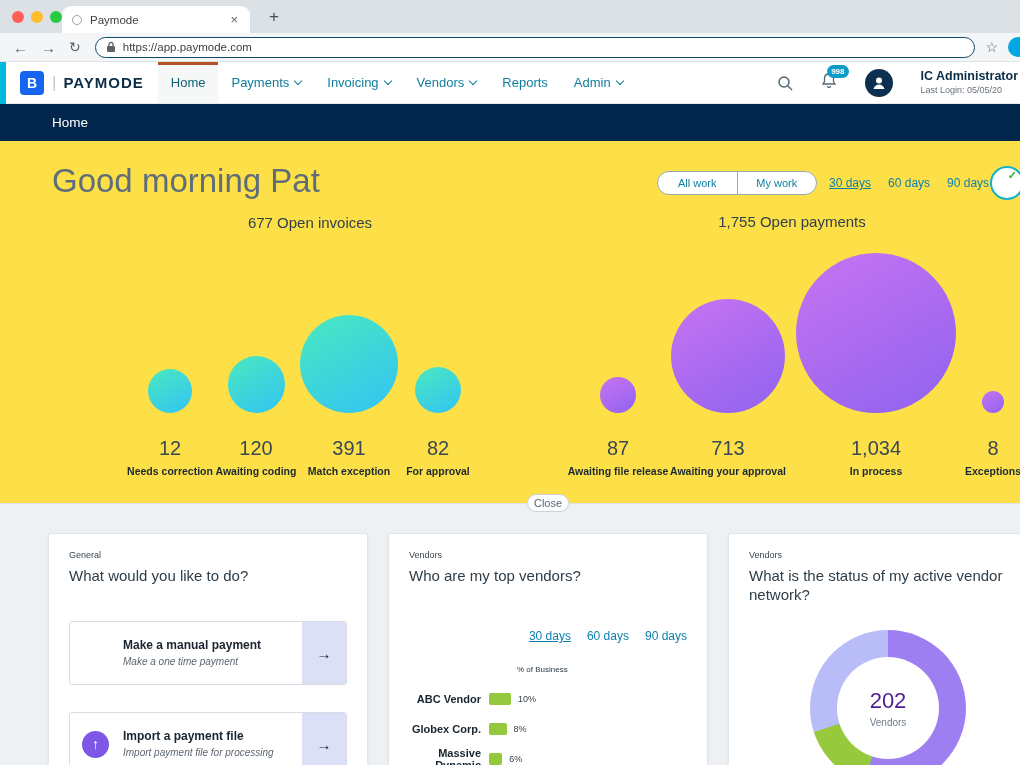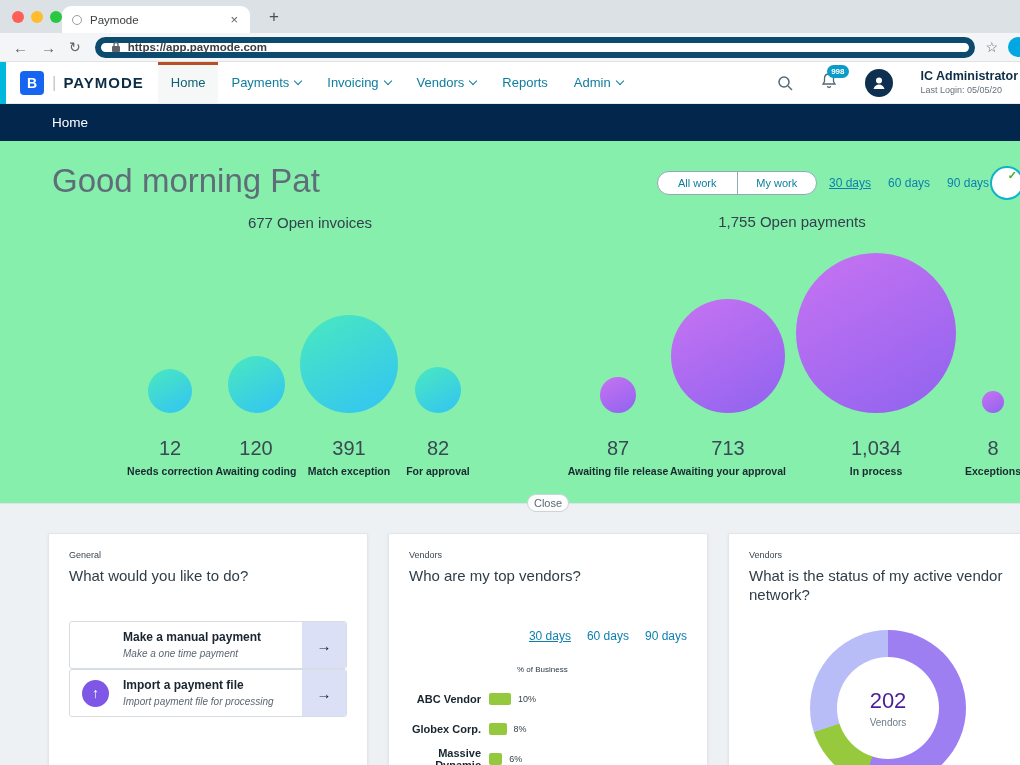--- a/index.html
+++ b/index.html
@@ -19,22 +19,22 @@
   .tab-fav { width:10px; height:10px; border-radius:50%; border:1.5px solid #9aa0a6; margin-right:8px; flex:0 0 auto; }
   .tab-title { font-size:11.5px; color:#3c4043; flex:1; white-space:nowrap; overflow:hidden; }
   .tab-close { font-size:13px; color:#5f6368; padding:0 2px; }
   .newtab { position:absolute; left:262px; top:5px; font-size:17px; color:#4a4f54; width:24px; height:24px; text-align:center; line-height:24px; }
 
   .toolbar { position:absolute; top:33px; left:0; right:0; height:29px; background:#f3f5f6;
              border-bottom:1px solid #e0e3e6; display:flex; align-items:center; }
   .nav-arrow { font-size:15px; color:#5f6368; margin-left:13px; line-height:1; }
   .nav-arrow.fwd { color:#5f6368; }
   .nav-arrow.reload { font-size:14px; }
-  .urlbox { flex:1; height:21px; background:#fff; border:6px solid #0c4a6e; border-radius:11px;
-            margin:0 10px 0 14px; display:flex; align-items:center; padding:0 10px;font-weight:bold; }
+  .urlbox { flex:1; height:21px; background:#fff; border:1px solid #0c4a6e; border-radius:11px;
+            margin:0 10px 0 14px; display:flex; align-items:center; padding:0 10px; }
   .url-text { font-size:11.5px; color:#3a3f44; margin-left:7px; }
   .star { font-size:14px; color:#5f6368; margin-right:10px; }
   .profile-dot { width:20px; height:20px; border-radius:50%; background:#00a7e1; margin-right:-8px; flex:0 0 auto; }
 
   
   .edge-accent { position:absolute; left:0; top:62px; width:6px; height:42px; background:#00b7de; z-index:4; }
   .appheader { position:absolute; top:62px; left:0; right:0; height:42px; background:#fff;
                border-bottom:1px solid #e8eaec; display:flex; align-items:stretch; }
   .logo { display:flex; align-items:center; padding-left:20px; margin-right:14px; }
   .logo-b { width:24px; height:24px; border-radius:4px; background:#1565f0; color:#fff; font-weight:bold;
@@ -55,21 +55,21 @@
   .user-info { line-height:1.25; white-space:nowrap; }
   .user-name { font-size:12.5px; font-weight:bold; color:#0c2d46; }
   .user-login { font-size:9px; color:#66717c; }
 
   
   .crumbbar { position:absolute; top:104px; left:0; right:0; height:37px; background:#03264d;
               display:flex; align-items:center; padding-left:52px; }
   .crumb { color:#fff; font-size:13.5px; }
 
   
-  .dash { position:absolute; top:141px; left:0; right:0; height:406px; background:#86efac; }
+  .dash { position:absolute; top:141px; left:0; right:0; height:406px; background:#fde047; }
   .greeting { position:absolute; left:52px; top:21px; font-size:33px; font-weight:300; color:#5f6d79; }
   .worktoggle { position:absolute; left:657px; top:30px; width:160px; height:24px; border:1px solid #92a9b6;
                 border-radius:12px; display:flex; overflow:hidden; background:#fff; }
   .worktoggle .cell { flex:1; display:flex; align-items:center; justify-content:center; font-size:11px; color:#0c7f9e; }
   .worktoggle .cell + .cell { border-left:1px solid #92a9b6; }
   .ranges { position:absolute; left:829px; top:35px; display:flex; gap:17px; }
   .range-link { font-size:12px; color:#0d7fae; text-decoration:none; }
   .range-link.active { text-decoration:underline; }
   .erp-badge { position:absolute; left:990px; top:25px; width:34px; height:34px; border-radius:50%;
                border:2px solid #11b3c9; background:#fff; }
@@ -98,22 +98,22 @@
 
   
   .lower { position:absolute; top:503px; left:0; right:0; height:262px; background:#eef1f4; border-top:1px solid #dfe3e7; }
   .cards { position:absolute; top:29px; left:48px; display:flex; gap:20px; }
   .card { width:320px; height:400px; background:#fff; border:1px solid #e2e6ea; border-radius:2px;
           box-shadow:0 1px 3px rgba(20,30,40,.08); padding:16px 20px; }
   .eyebrow { font-size:9px; color:#3b4650; }
   .card-title { font-size:15px; color:#2f3d48; margin-top:6px; line-height:19px; }
 
   .actions { margin-top:36px; }
-  .action { position:relative; height:48px; border:1px solid #d8dde4; border-radius:3px; background:#fff;
-            display:flex; align-items:center; margin-bottom:0; padding:0 50px 0 12px; }
+  .action { position:relative; height:64px; border:1px solid #d8dde4; border-radius:3px; background:#fff;
+            display:flex; align-items:center; margin-bottom:27px; padding:0 50px 0 12px; }
   .aicon { flex:0 0 27px; }
   .icon-card { width:27px; height:27px; border-radius:7px; background:#8ac43f; position:relative; }
   .icon-card::after { content:''; position:absolute; left:7px; top:9px; width:13px; height:9px; background:#fff; border-radius:2px; }
   .icon-upload { width:27px; height:27px; border-radius:50%; background:#7e57e6; color:#fff; font-size:14px;
                  font-weight:bold; display:flex; align-items:center; justify-content:center; }
   .atext { margin-left:14px; line-height:1.2; }
   .alabel { font-size:12px; font-weight:bold; color:#1a2530; }
   .asub { font-size:10px; font-style:italic; color:#5c6772; margin-top:3px; }
   .aarrow { position:absolute; right:0; top:0; bottom:0; width:44px; background:#dbe0f6; border-radius:0 2px 2px 0;
             display:flex; align-items:center; justify-content:center; font-size:15px; color:#0e2433; }

